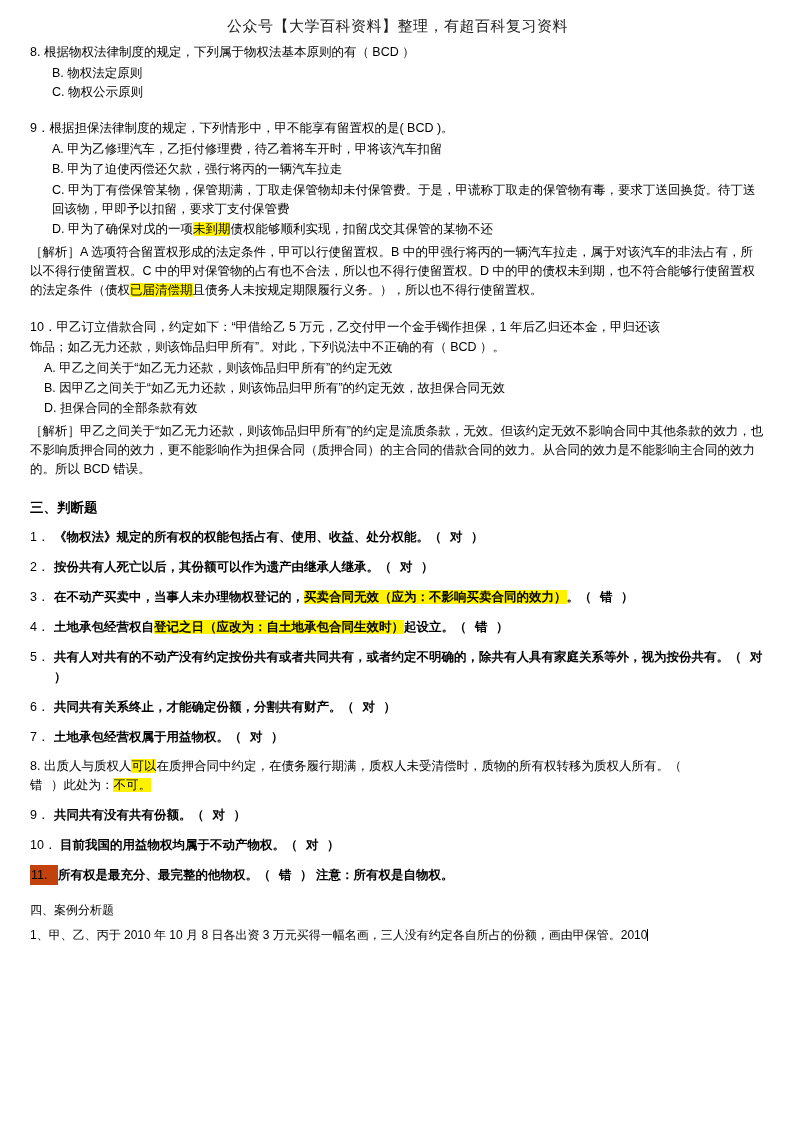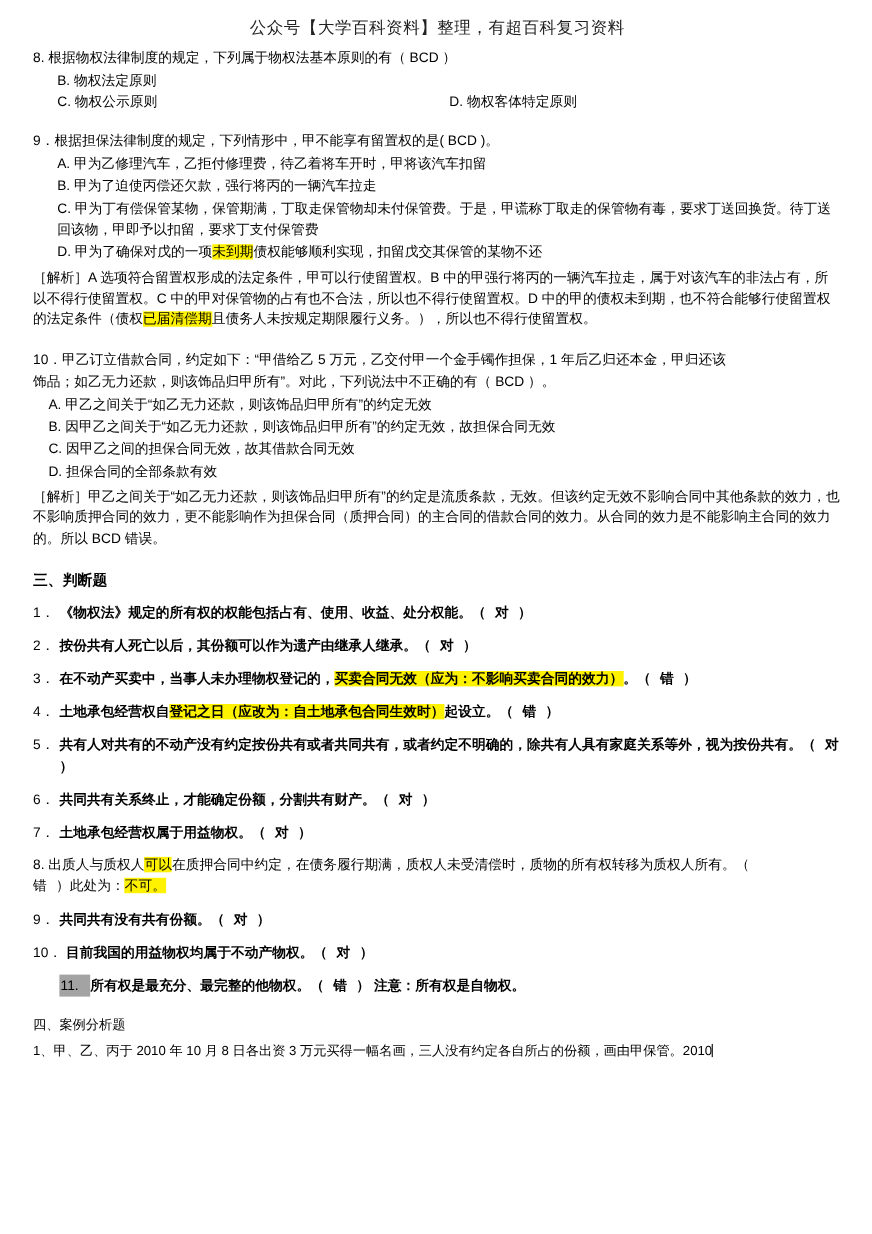--- a/index.html
+++ b/index.html
@@ -61,23 +61,22 @@
   }
   .tf-num {
     width: 24px;
     flex: 0 0 24px;
   }
   .tf-body {
     flex: 1 1 auto;
     font-weight: bold;
   }
   .boxed-num {
-    background: #a3a3a3;
+    background: #c2410c;
     padding: 0 1px;
-    margin-left: 24px;
   }
   .analysis {
     margin-top: 3px;
   }
   .small-sec {
     font-size: 12px;
     margin-top: 16px;
   }
   .last-para {
     font-size: 12px;
@@ -100,21 +99,20 @@
 
   <div class="header">公众号【大学百科资料】整理，有超百科复习资料</div>
 
   <div class="q-block">
     <div class="q-line">8. 根据物权法律制度的规定，下列属于物权法基本原则的有（ BCD          ）</div>
     <div class="opts-2col">
       <div>B. 物权法定原则</div>
     </div>
     <div class="opts-2col">
       <div>C. 物权公示原则</div>
-      <div>D. 物权客体特定原则</div>
     </div>
   </div>
 
   <div class="spacer-md"></div>
 
   <div class="q-block">
     <div class="q-line">9．根据担保法律制度的规定，下列情形中，甲不能享有留置权的是(      BCD          )。</div>
     <div class="q-line indent2">A. 甲为乙修理汽车，乙拒付修理费，待乙着将车开时，甲将该汽车扣留</div>
     <div class="q-line indent2">B. 甲为了迫使丙偿还欠款，强行将丙的一辆汽车拉走</div>
     <div class="q-line indent2">C. 甲为丁有偿保管某物，保管期满，丁取走保管物却未付保管费。于是，甲谎称丁取走的保管物有毒，要求丁送回换货。待丁送回该物，甲即予以扣留，要求丁支付保管费</div>
@@ -126,21 +124,20 @@
     </div>
   </div>
 
   <div class="spacer-md"></div>
 
   <div class="q-block">
     <div class="q-line">10．甲乙订立借款合同，约定如下：“甲借给乙 5 万元，乙交付甲一个金手镯作担保，1 年后乙归还本金，甲归还该</div>
     <div class="q-line">饰品；如乙无力还款，则该饰品归甲所有”。对此，下列说法中不正确的有（       BCD       ）。</div>
     <div class="q-line indent1">A. 甲乙之间关于“如乙无力还款，则该饰品归甲所有”的约定无效</div>
     <div class="q-line indent1">B. 因甲乙之间关于“如乙无力还款，则该饰品归甲所有”的约定无效，故担保合同无效</div>
-    <div class="q-line indent1">C. 因甲乙之间的担保合同无效，故其借款合同无效</div>
     <div class="q-line indent1">D. 担保合同的全部条款有效</div>
     <div class="analysis">［解析］甲乙之间关于“如乙无力还款，则该饰品归甲所有”的约定是流质条款，无效。但该约定无效不影响合同中其他条款的效力，也不影响质押合同的效力，更不能影响作为担保合同（质押合同）的主合同的借款合同的效力。从合同的效力是不能影响主合同的效力的。所以 BCD 错误。</div>
   </div>
 
   <div class="spacer-sm"></div>
 
   <div class="section-title">三、判断题</div>
 
   <div>
 

